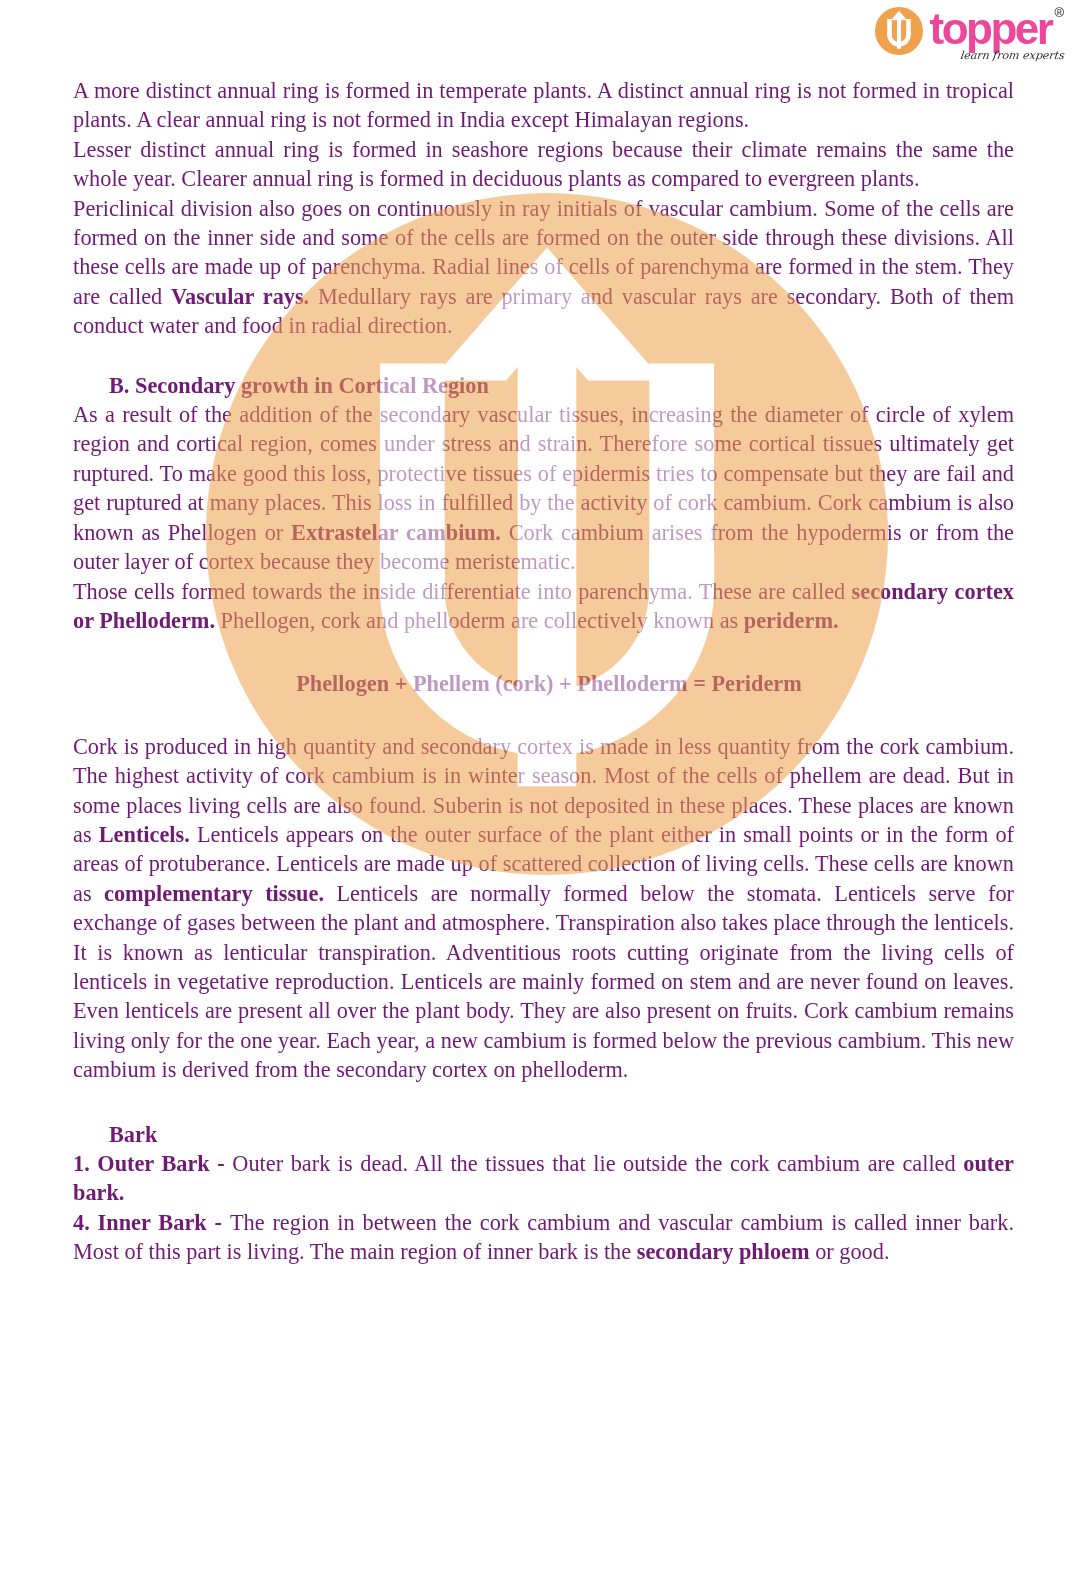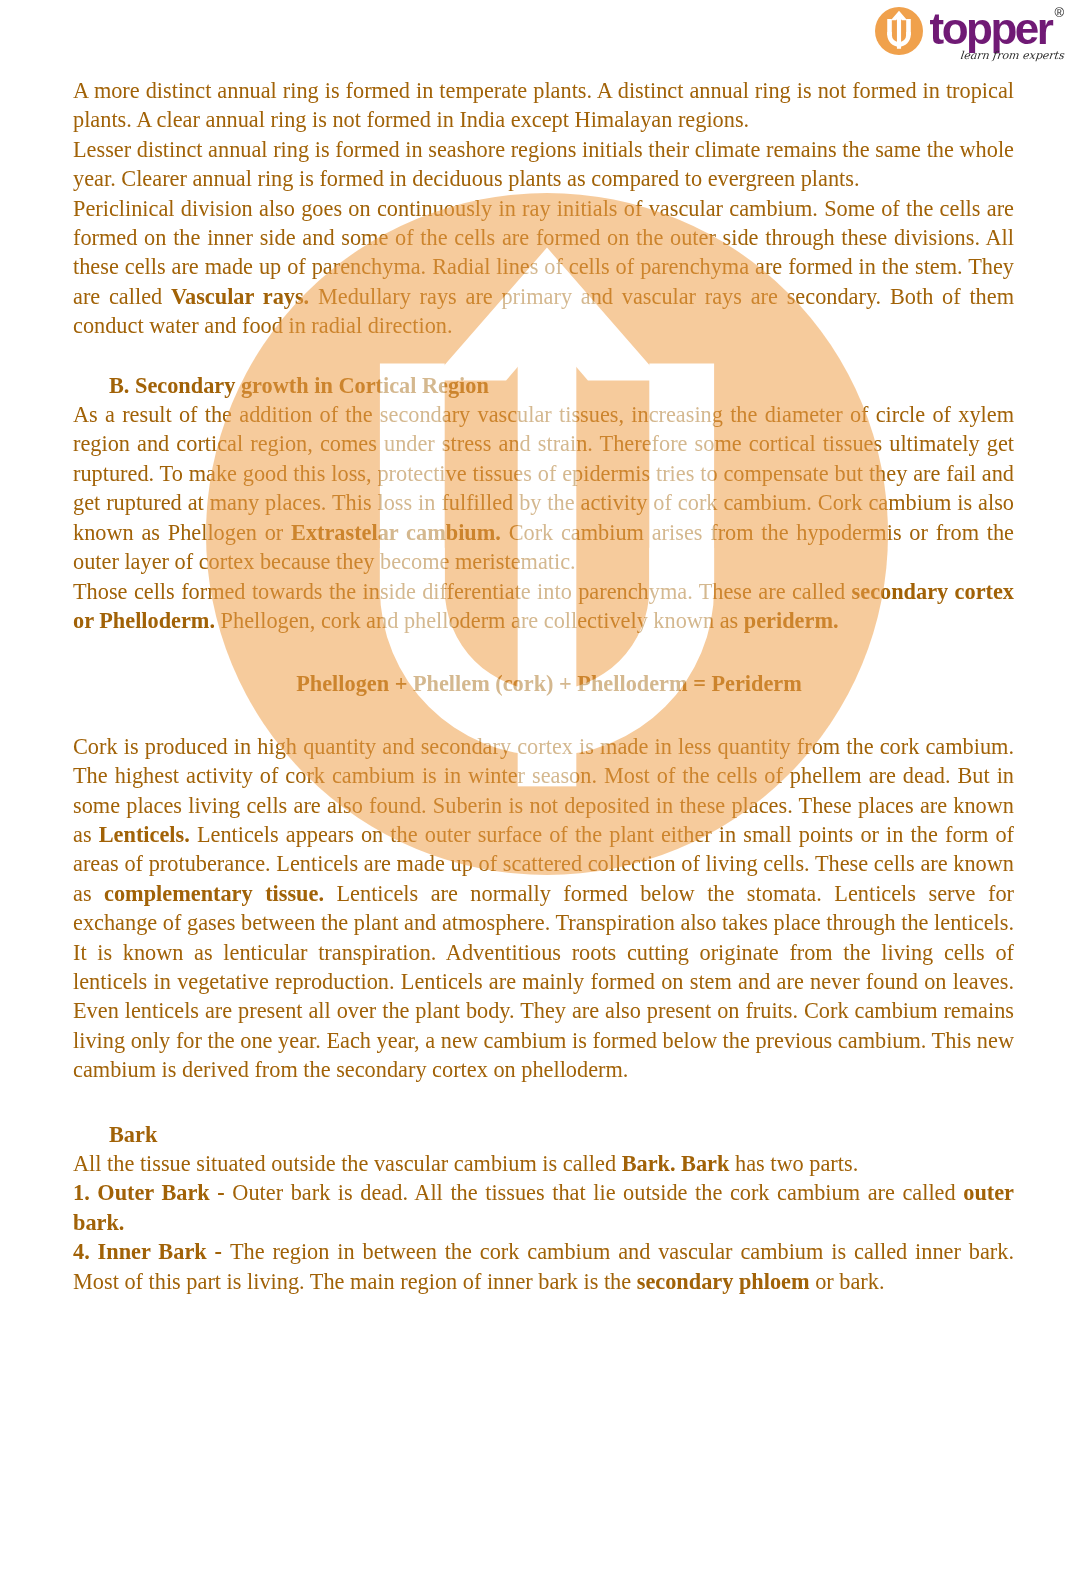--- a/index.html
+++ b/index.html
@@ -19,21 +19,21 @@
     left:73px;
     top:76px;
     width:941px;
     z-index:1;
   }
   .doc p {
     margin:0;
     font-size:22.3px;
     line-height:29.4px;
     text-align:justify;
-    color:#a16207;
+    color:#701a75;
   }
   .doc p.heading { text-align:left; font-weight:bold;margin-left:36px; }
   .doc p.formula { text-align:center; font-weight:bold; padding-left:11px; }
   .doc .b { font-weight:bold; }
   .spacer { width:100%; }
 
   
   .watermark {
     position:absolute;
     left:206px;
@@ -57,21 +57,21 @@
   }
   .brand .mark { width:48px; height:48px; display:block; }
   .wordmark-wrap { position:relative; padding-top:2px; }
   .wordmark-row { display:flex; align-items:flex-start; }
   .wordmark {
     font-family:"Liberation Sans", sans-serif;
     font-weight:700;
     font-size:44px;
     line-height:40px;
     letter-spacing:-2.5px;
-    color:#701a75;
+    color:#ec4899;
   }
   .reg {
     font-family:"Liberation Sans", sans-serif;
     font-size:13px;
     line-height:13px;
     color:#1b1b1b;
     margin-left:3px;
     margin-top:-3px;
   }
   .tagline {
@@ -115,30 +115,29 @@
       <div class="wordmark-row">
         <span class="wordmark">topper</span>
         <span class="reg">®</span>
       </div>
       <div class="tagline">learn from experts</div>
     </div>
   </div>
 
   <div class="doc">
       <p class="paragraph"><span>A more distinct annual ring is formed in temperate plants. A distinct annual ring is not formed in tropical plants. A clear annual ring is not formed in India except Himalayan regions.</span></p>
-      <p class="paragraph"><span>Lesser distinct annual ring is formed in seashore regions initials their climate remains the same the whole year. Clearer annual ring is formed in deciduous plants as compared to evergreen plants.</span></p>
+      <p class="paragraph"><span>Lesser distinct annual ring is formed in seashore regions because their climate remains the same the whole year. Clearer annual ring is formed in deciduous plants as compared to evergreen plants.</span></p>
       <p class="paragraph"><span>Periclinical division also goes on continuously in ray initials of vascular cambium. Some of the cells are formed on the inner side and some of the cells are formed on the outer side through these divisions. All these cells are made up of parenchyma. Radial lines of cells of parenchyma are formed in the stem. They are called </span><span class="b">Vascular rays.</span><span> Medullary rays are primary and vascular rays are secondary. Both of them conduct water and food in radial direction.</span></p>
       <div class="spacer" style="height: 30px;"></div>
       <p class="heading"><span class="b">B. Secondary growth in Cortical Region</span></p>
       <p class="paragraph"><span>As a result of the addition of the secondary vascular tissues, increasing the diameter of circle of xylem region and cortical region, comes under stress and strain. Therefore some cortical tissues ultimately get ruptured. To make good this loss, protective tissues of epidermis tries to compensate but they are fail and get ruptured at many places. This loss in fulfilled by the activity of cork cambium. Cork cambium is also known as Phellogen or </span><span class="b">Extrastelar cambium.</span><span> Cork cambium arises from the hypodermis or from the outer layer of cortex because they become meristematic.</span></p>
       <p class="paragraph"><span>Those cells formed towards the inside differentiate into parenchyma. These are called </span><span class="b">secondary cortex or Phelloderm.</span><span> Phellogen, cork and phelloderm are collectively known as </span><span class="b">periderm.</span></p>
       <div class="spacer" style="height: 34px;"></div>
       <p class="formula"><span class="b">Phellogen + Phellem (cork) + Phelloderm = Periderm</span></p>
       <div class="spacer" style="height: 33px;"></div>
       <p class="paragraph"><span>Cork is produced in high quantity and secondary cortex is made in less quantity from the cork cambium. The highest activity of cork cambium is in winter season. Most of the cells of phellem are dead. But in some places living cells are also found. Suberin is not deposited in these places. These places are known as </span><span class="b">Lenticels.</span><span> Lenticels appears on the outer surface of the plant either in small points or in the form of areas of protuberance. Lenticels are made up of scattered collection of living cells. These cells are known as </span><span class="b">complementary tissue.</span><span> Lenticels are normally formed below the stomata. Lenticels serve for exchange of gases between the plant and atmosphere. Transpiration also takes place through the lenticels. It is known as lenticular transpiration. Adventitious roots cutting originate from the living cells of lenticels in vegetative reproduction. Lenticels are mainly formed on stem and are never found on leaves. Even lenticels are present all over the plant body. They are also present on fruits. Cork cambium remains living only for the one year. Each year, a new cambium is formed below the previous cambium. This new cambium is derived from the secondary cortex on phelloderm.</span></p>
       <div class="spacer" style="height: 35px;"></div>
       <p class="heading"><span class="b">Bark</span></p>
-      <p class="paragraph"><span>All the tissue situated outside the vascular cambium is called </span><span class="b">Bark. Bark</span><span> has two parts.</span></p>
       <p class="paragraph"><span class="b">1. Outer Bark - </span><span>Outer bark is dead. All the tissues that lie outside the cork cambium are called </span><span class="b">outer bark.</span></p>
-      <p class="paragraph"><span class="b">4. Inner Bark - </span><span>The region in between the cork cambium and vascular cambium is called inner bark. Most of this part is living. The main region of inner bark is the </span><span class="b">secondary phloem</span><span> or bark.</span></p>
+      <p class="paragraph"><span class="b">4. Inner Bark - </span><span>The region in between the cork cambium and vascular cambium is called inner bark. Most of this part is living. The main region of inner bark is the </span><span class="b">secondary phloem</span><span> or good.</span></p>
     </div>
 
 </div>
 
 </body></html>

